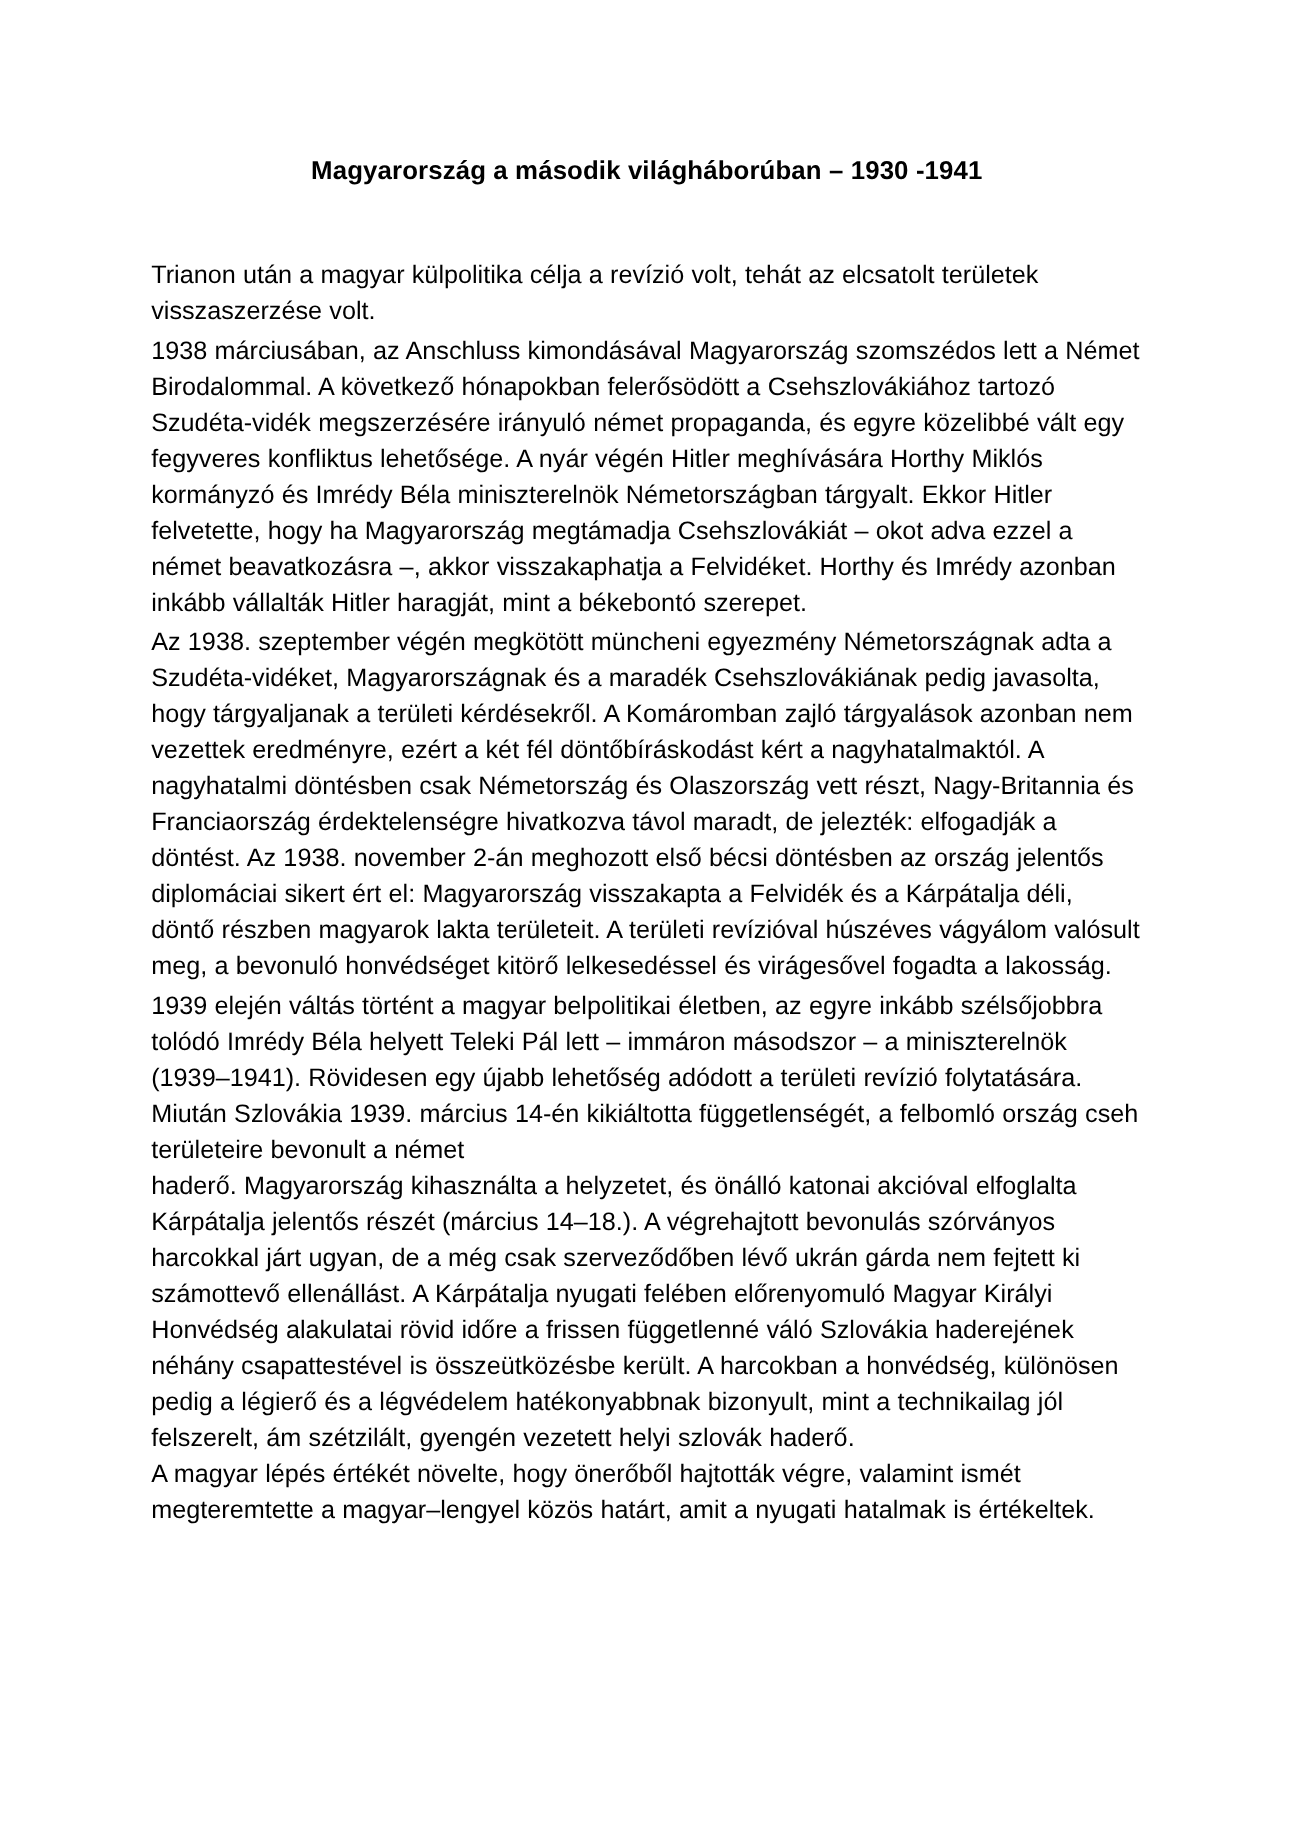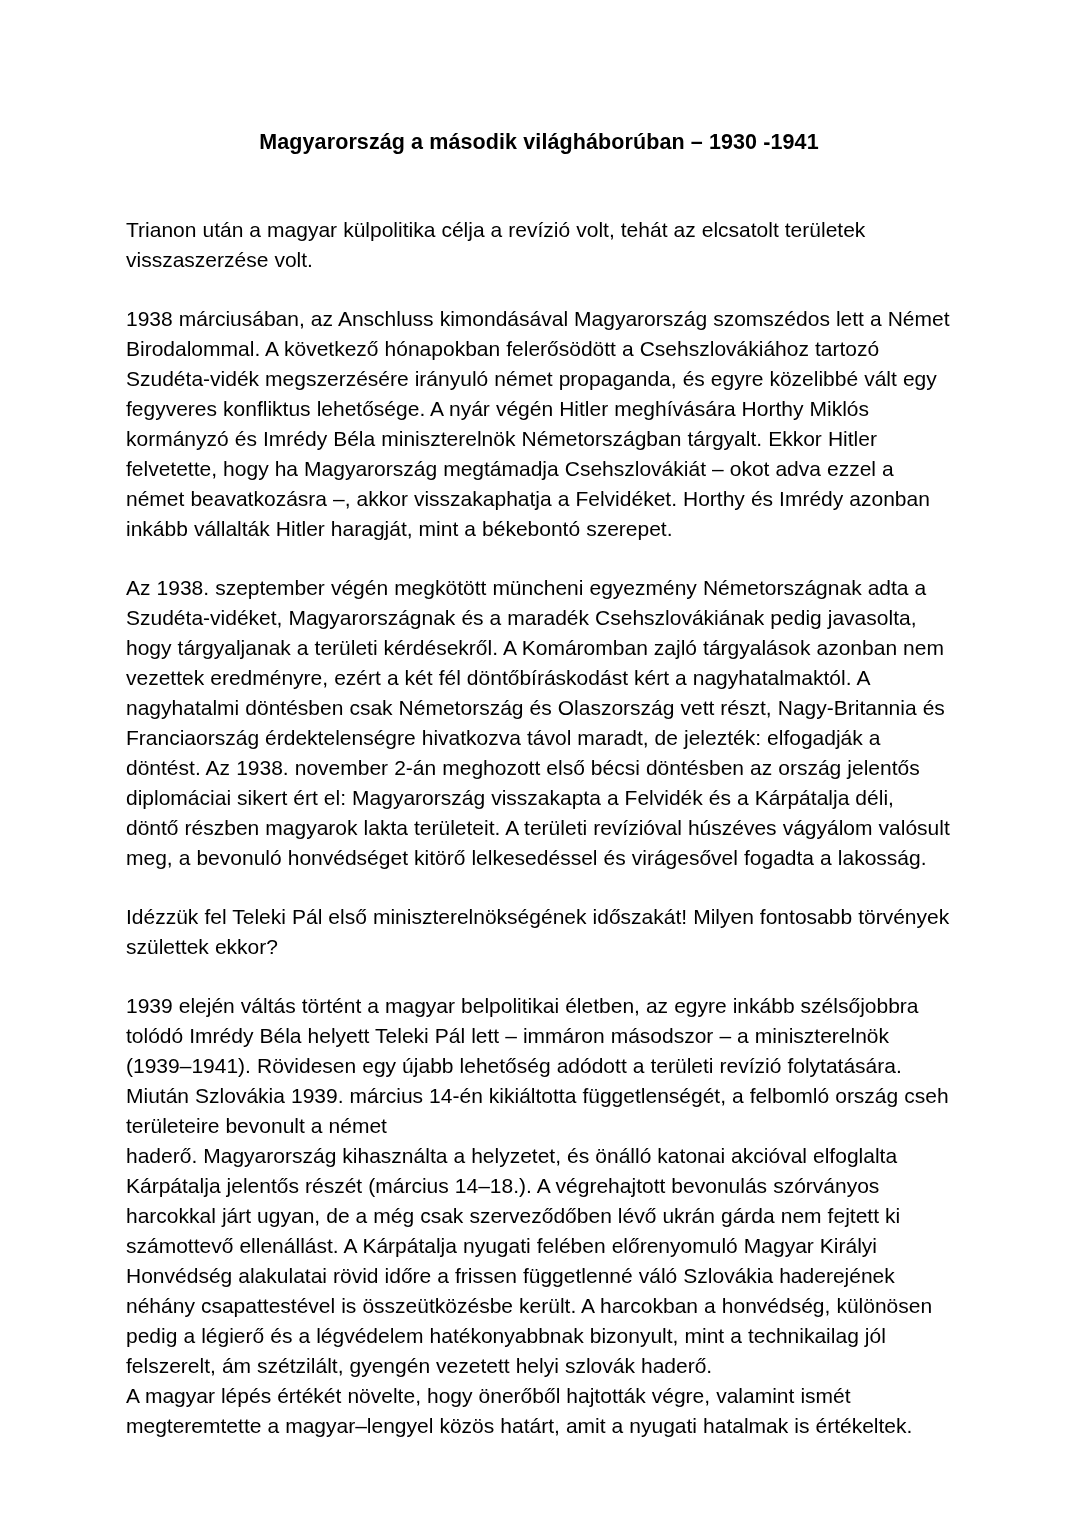--- a/index.html
+++ b/index.html
@@ -44,40 +44,39 @@
     margin: 0;
     padding: 0;
     font-size: 21px;
     font-weight: normal;
     line-height: 30px;
     text-align: left;
     letter-spacing: 0.0px;
     word-spacing: 0.2px;
   }
   .para + .para {
-    margin-top: 29px;
+    margin-top: 3px;
   }
   
   .first-para {
     margin-top: 58px;
   }
 </style>
 </head>
 <body>
 
 <div class="page">
   <div class="doc-body">
 
     <h1 class="doc-title">Magyarország a második világháborúban – 1930 -1941</h1>
 
     <p class="para first-para">Trianon után a magyar külpolitika célja a revízió volt, tehát az elcsatolt területek visszaszerzése volt.</p>
 
     <p class="para">1938 márciusában, az Anschluss kimondásával Magyarország szomszédos lett a Német Birodalommal. A következő hónapokban felerősödött a Csehszlovákiához tartozó Szudéta-vidék megszerzésére irányuló német propaganda, és egyre közelibbé vált egy fegyveres konfliktus lehetősége. A nyár végén Hitler meghívására Horthy Miklós kormányzó és Imrédy Béla miniszterelnök Németországban tárgyalt. Ekkor Hitler felvetette, hogy ha Magyarország megtámadja Csehszlovákiát – okot adva ezzel a német beavatkozásra –, akkor visszakaphatja a Felvidéket. Horthy és Imrédy azonban inkább vállalták Hitler haragját, mint a békebontó szerepet.</p>
 
     <p class="para">Az 1938. szeptember végén megkötött müncheni egyezmény Németországnak adta a Szudéta-vidéket, Magyarországnak és a maradék Csehszlovákiának pedig javasolta, hogy tárgyaljanak a területi kérdésekről. A Komáromban zajló tárgyalások azonban nem vezettek eredményre, ezért a két fél döntőbíráskodást kért a nagyhatalmaktól. A nagyhatalmi döntésben csak Németország és Olaszország vett részt, Nagy-Britannia és Franciaország érdektelenségre hivatkozva távol maradt, de jelezték: elfogadják a döntést. Az 1938. november 2-án meghozott első bécsi döntésben az ország jelentős diplomáciai sikert ért el: Magyarország visszakapta a Felvidék és a Kárpátalja déli, döntő részben magyarok lakta területeit. A területi revízióval húszéves vágyálom valósult meg, a bevonuló honvédséget kitörő lelkesedéssel és virágesővel fogadta a lakosság.</p>
 
-    <p class="para">Idézzük fel Teleki Pál első miniszterelnökségének időszakát! Milyen fontosabb törvények születtek ekkor?</p>
 
     <p class="para"><span>1939 elején váltás történt a magyar belpolitikai életben, az egyre inkább szélsőjobbra tolódó Imrédy Béla helyett Teleki Pál lett – immáron másodszor – a miniszterelnök (1939–1941). Rövidesen egy újabb lehetőség adódott a területi revízió folytatására. Miután Szlovákia 1939. március 14-én kikiáltotta függetlenségét, a felbomló ország cseh területeire bevonult a német</span><br><span>haderő. Magyarország kihasználta a helyzetet, és önálló katonai akcióval elfoglalta Kárpátalja jelentős részét (március 14–18.). A végrehajtott bevonulás szórványos harcokkal járt ugyan, de a még csak szerveződőben lévő ukrán gárda nem fejtett ki számottevő ellenállást. A Kárpátalja nyugati felében előrenyomuló Magyar Királyi Honvédség alakulatai rövid időre a frissen függetlenné váló Szlovákia haderejének néhány csapattestével is összeütközésbe került. A harcokban a honvédség, különösen pedig a légierő és a légvédelem hatékonyabbnak bizonyult, mint a technikailag jól felszerelt, ám szétzilált, gyengén vezetett helyi szlovák haderő.</span><br><span>A magyar lépés értékét növelte, hogy önerőből hajtották végre, valamint ismét megteremtette a magyar–lengyel közös határt, amit a nyugati hatalmak is értékeltek.</span></p>
 
 
   </div>
 </div>
 
 </body></html>

